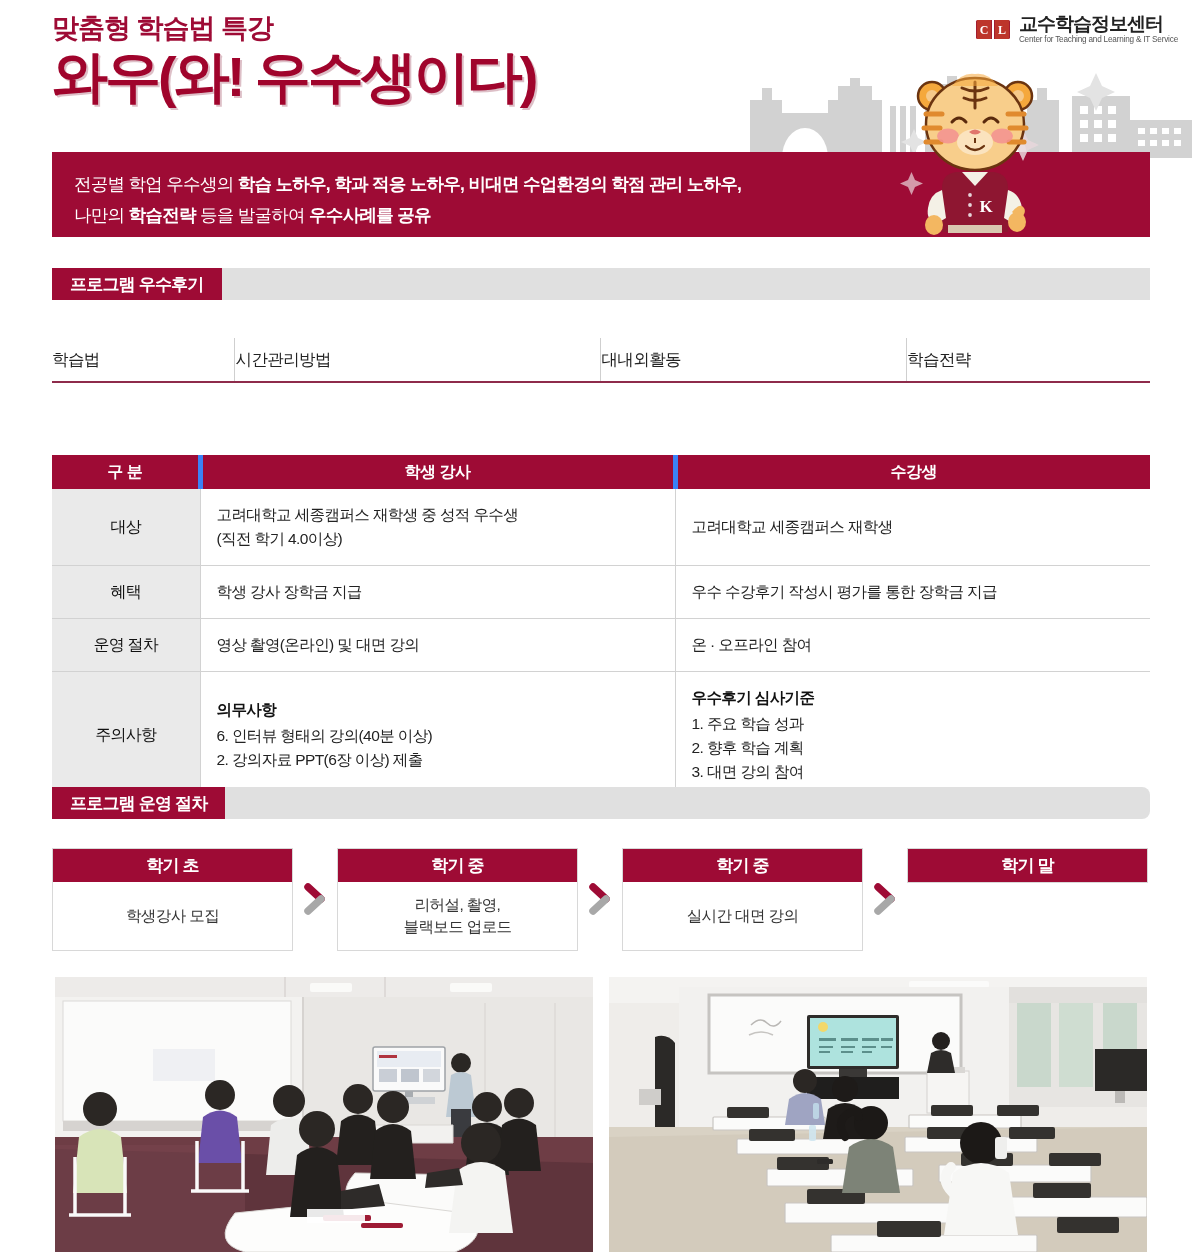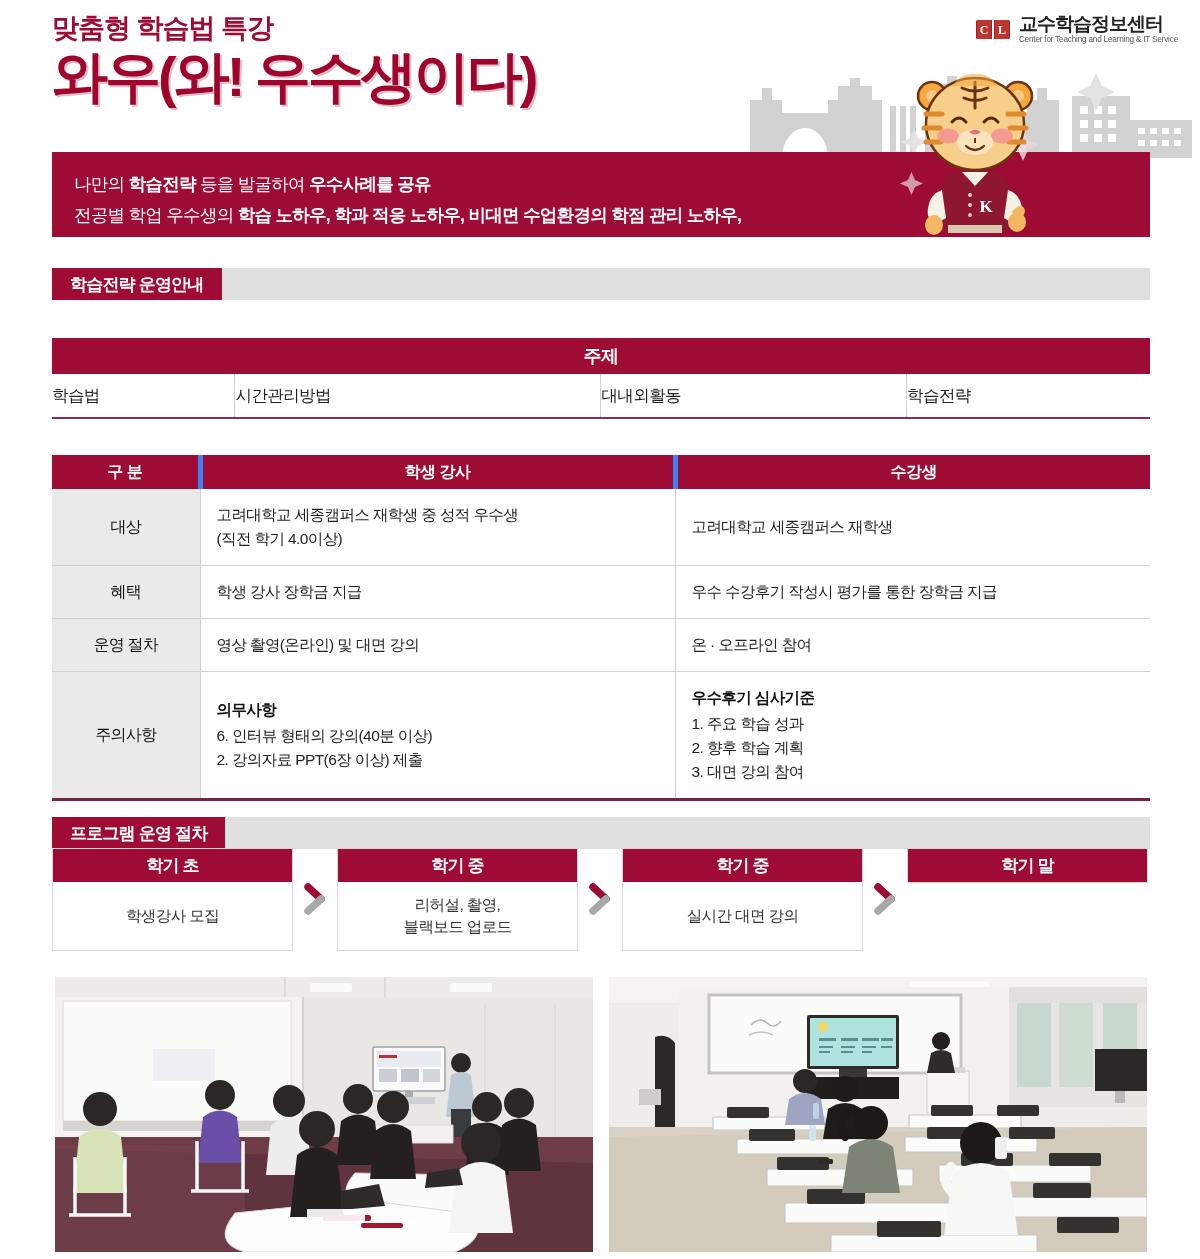--- a/index.html
+++ b/index.html
@@ -360,24 +360,24 @@
         <text x="27" y="20" font-family="'Liberation Serif',serif" font-size="12" font-weight="bold" fill="#ffffff" text-anchor="middle">L</text>
       </svg>
       <div class="logo-text-wrap">
         <div class="logo-ko">교수학습정보센터</div>
         <div class="logo-en">Center for Teaching and Learning &amp; IT Service</div>
       </div>
     </div>
 
     <div class="banner">
       <div class="banner-line">
-        <span>나만의 </span><b>학습전략 </b><span>등을 발굴하여 </span><b>우수사례를 공유</b>
+        <span>전공별 학업 우수생의 </span><b>학습 노하우, 학과 적응 노하우, 비대면 수업환경의 학점 관리 노하우,</b>
       </div>
       <div class="banner-line">
-        <span>전공별 학업 우수생의 </span><b>학습 노하우, 학과 적응 노하우, 비대면 수업환경의 학점 관리 노하우,</b>
+        <span>나만의 </span><b>학습전략 </b><span>등을 발굴하여 </span><b>우수사례를 공유</b>
       </div>
     </div>
 
     <svg class="tiger" viewBox="0 0 150 180">
 
       <path d="M118 78 l5 -11 l5 11 l11 5 l-11 5 l-5 11 l-5 -11 l-11 -5 z" fill="#E8D7DC" opacity="0.85"></path>
       <path d="M8 118 l3.5 -8 l3.5 8 l8 3.5 l-8 3.5 l-3.5 8 l-3.5 -8 l-8 -3.5 z" fill="#D9A8B6" opacity="0.9"></path>
 
       <path d="M42 126 q0 -14 14 -16 h38 q14 2 14 16 v44 h-66 z" fill="#8E1631"></path>
 
@@ -424,28 +424,25 @@
       <ellipse cx="102" cy="74" rx="11" ry="7.5" fill="#F39090" opacity="0.85"></ellipse>
 
       <ellipse cx="75" cy="80" rx="18" ry="13" fill="#FBE3BE"></ellipse>
       <path d="M69 70 q6 -5 12 0 q-6 5 -12 0 z" fill="#E0756B"></path>
       <path d="M75 76 v5" stroke="#6B3410" stroke-width="2" fill="none"></path>
       <path d="M66 84 q9 8 18 0" stroke="#6B3410" stroke-width="2.2" fill="none" stroke-linecap="round"></path>
     </svg>
   </div>
 
   <div class="section-bar" style="top:268px;">
-    <div class="section-tag">학습전략 운영안내</div>
+    <div class="section-tag">프로그램 우수후기</div>
   </div>
 
   <table class="topic-table" style="top:338px;">
     <tbody>
-      <tr>
-        <td class="topic-head" colspan="4">주제</td>
-      </tr>
       <tr class="topic-row">
         <td class="topic-cell">학습법</td>
         <td class="topic-cell">시간관리방법</td>
         <td class="topic-cell">대내외활동</td>
         <td class="topic-cell">학습전략</td>
       </tr>
     </tbody>
   </table>
 
   <table class="main-table" style="top:455px;">
@@ -499,21 +496,21 @@
         <td class="mt-cell">
           <span class="sub-title">우수후기 심사기준</span>
           <span class="ln">1. 주요 학습 성과</span>
           <span class="ln">2. 향후 학습 계획</span>
           <span class="ln">3. 대면 강의 참여</span>
         </td>
       </tr>
     </tbody>
   </table>
 
-  <div class="section-bar" style="top:817px;">
+  <div class="section-bar" style="top:787px;border-radius:8px;">
     <div class="section-tag">프로그램 운영 절차</div>
   </div>
 
   <div class="flow" style="top:848px;">
 
     <div class="flow-box">
       <div class="flow-head">학기 초</div>
       <div class="flow-body">학생강사 모집</div>
     </div>
 

